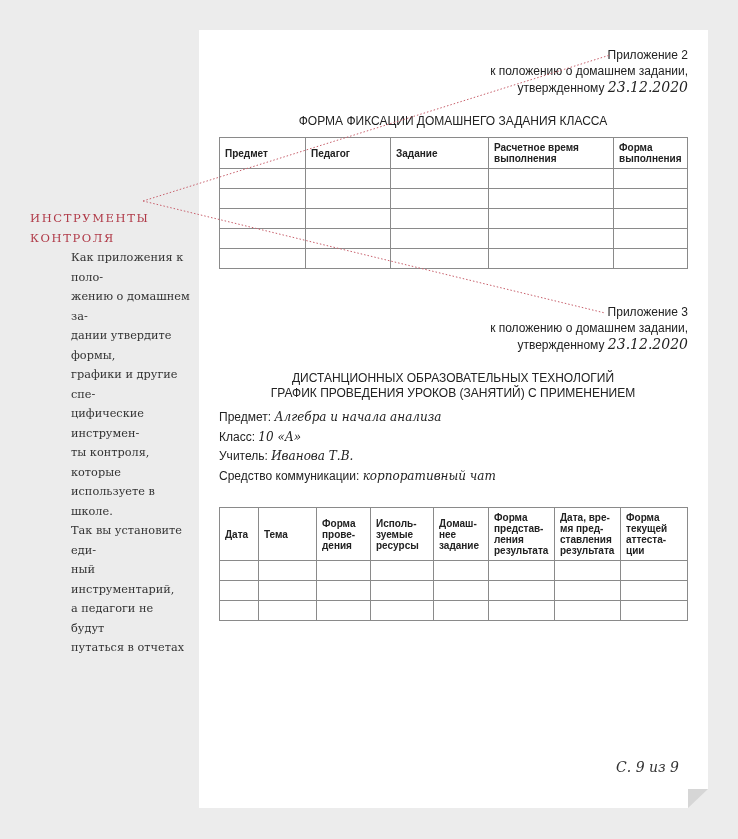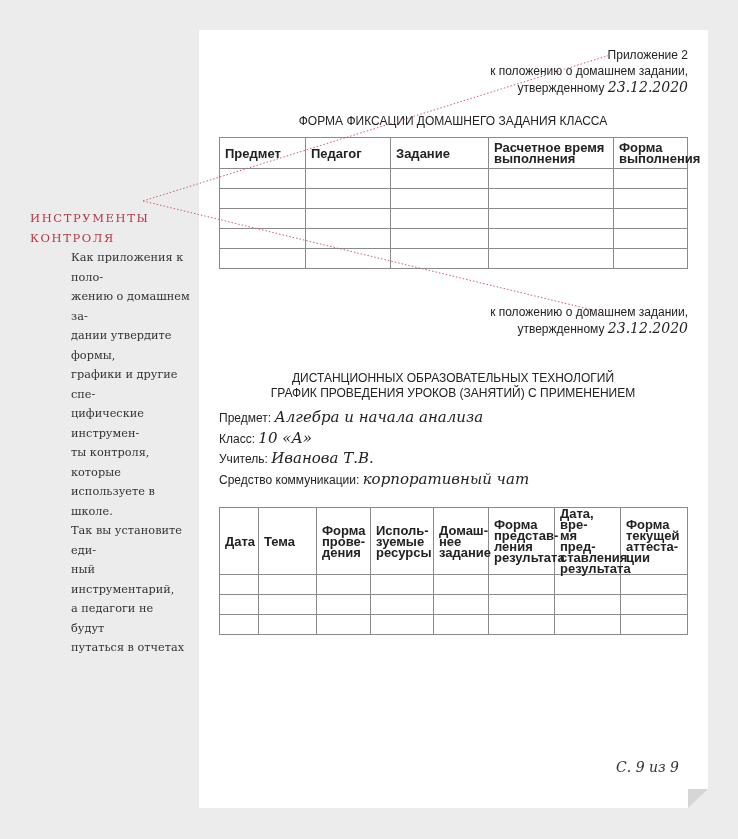--- a/index.html
+++ b/index.html
@@ -23,23 +23,23 @@
   .fold-bg { position:absolute; left:688px; top:789px; width:20px; height:19px; background:#ececec; }
   .fold-tri {
     position:absolute; left:688px; top:789px; width:0; height:0;
     border-right:20px solid transparent; border-top:19px solid #d6d6d6;
   }
   .appendix { position:absolute; right:20px; text-align:right; font-size:12px; line-height:16px; color:#222; }
   .appendix .date { font-family:"DejaVu Serif", serif; font-style:italic; font-size:14px; }
   .form-title { position:absolute; left:20px; width:468px; text-align:center; font-size:12px; line-height:15px; color:#222; }
   table.grid { position:absolute; border-collapse:collapse; table-layout:fixed; }
   table.grid th, table.grid td { border:1.3px solid #8a8a8a; padding:0 5px; }
-  table.grid th { font-size:13px; font-weight:bold; text-align:left; line-height:11px; color:#222; vertical-align:middle; }
+  table.grid th { font-size:10px; font-weight:bold; text-align:left; line-height:11px; color:#222; vertical-align:middle; }
   .info { position:absolute; left:20px; top:378px; font-size:12px; line-height:19.5px; }
-  .info .val { font-family:"DejaVu Serif", serif; font-style:italic; font-size:15px; }
+  .info .val { font-family:"DejaVu Serif", serif; font-style:italic; font-size:12px; }
   .pagenum { position:absolute; right:29px; top:729px; font-family:"DejaVu Serif", serif; font-style:italic; font-size:14px; color:#333; }
   svg.lines { position:absolute; left:0; top:0; }
 </style>
 </head>
 <body>
 
 <div class="sidebar">
   <div class="sidebar-title">
     <div>Инструменты</div>
     <div>контроля</div>
@@ -119,20 +119,21 @@
           <td></td>
           <td></td>
           <td></td>
           <td></td>
           <td></td>
         </tr>
     </tbody>
   </table>
 
   <div class="appendix" style="top:274px;">
+    <div>Приложение 3</div>
     <div>к положению о домашнем задании,</div>
     <div>
       <span>утвержденному </span><span class="date">23.12.2020</span>
     </div>
   </div>
 
   <div class="form-title" style="top:341px;">
     <div>ДИСТАНЦИОННЫХ ОБРАЗОВАТЕЛЬНЫХ ТЕХНОЛОГИЙ</div>
     <div>ГРАФИК ПРОВЕДЕНИЯ УРОКОВ (ЗАНЯТИЙ) С ПРИМЕНЕНИЕМ</div>
   </div>

